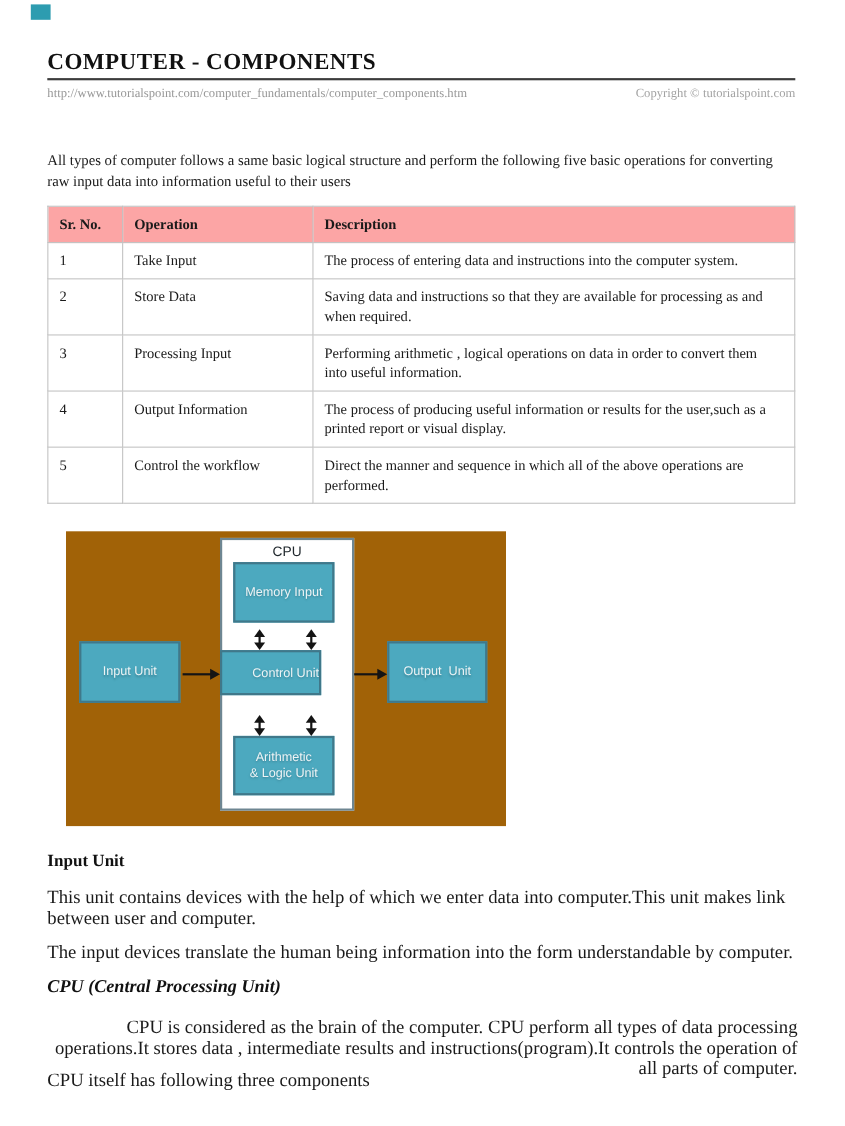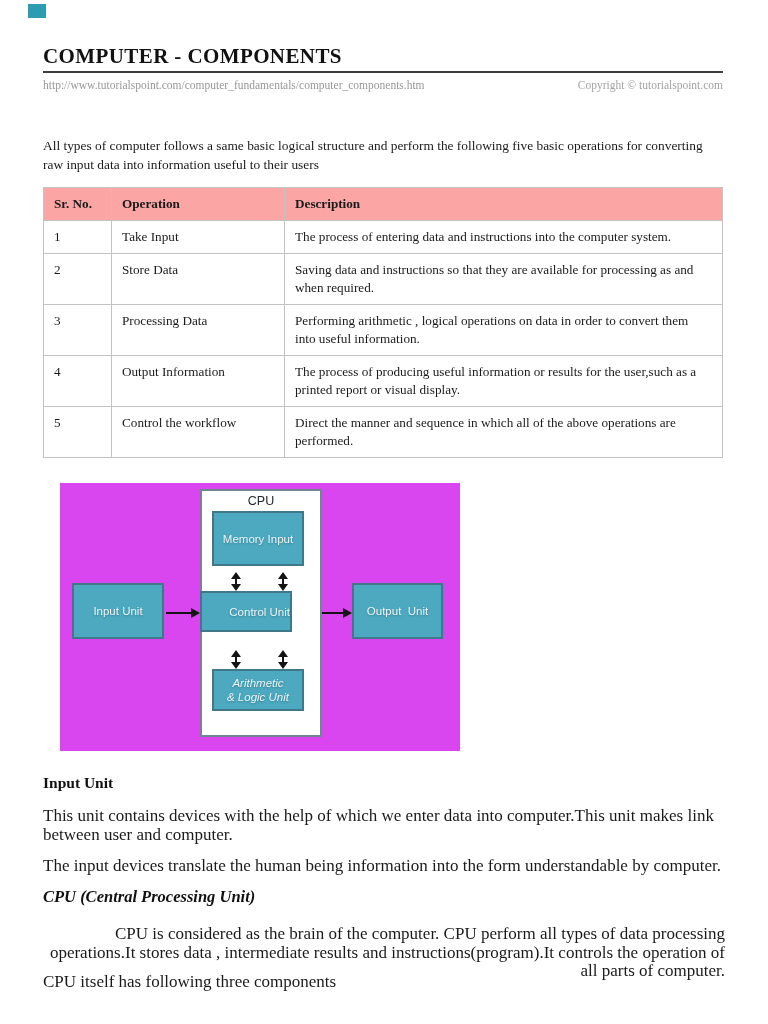--- a/index.html
+++ b/index.html
@@ -24,30 +24,30 @@
 
   .ops-table { position:absolute; left:43px; top:187px; width:680px; border-collapse:collapse; font-size:13.2px; }
   .ops-table th, .ops-table td {
     border:1px solid #c3c3c3; text-align:left; vertical-align:top;
     padding:7px 10px; line-height:18px; font-weight:normal;
   }
   .ops-table th { background:#fca5a5; font-weight:bold; }
   .col-sr { width:68px; } .col-op { width:173px; }
 
   
-  .diagram { position:absolute; left:60px; top:483px; width:400px; height:268px; background:#d946ef;
+  .diagram { position:absolute; left:60px; top:483px; width:400px; height:268px; background:#a16207;
              font-family:"Liberation Sans", sans-serif; }
   .cpu-outer { position:absolute; left:140px; top:6px; width:122px; height:248px; background:#fff; border:2px solid #6e8692; }
   .cpu-label { position:absolute; left:140px; top:11px; width:122px; text-align:center; font-size:12.5px; color:#20282d; }
   .tealbox { position:absolute; background:#4ca9bf; border:2px solid #40788a; color:#edf4f6;
              font-size:11.5px; display:flex; flex-direction:column; align-items:center; justify-content:center;
              text-align:center; text-shadow:0 1px 2px rgba(25,60,72,0.35); white-space:pre; line-height:14px; }
   .box-memory  { left:152px; top:28px;  width:92px; height:55px; }
   .box-control { left:140px; top:108px; width:92px; height:41px;align-items:flex-end; }
-  .box-alu     { left:152px; top:186px; width:92px; height:42px;font-style:italic; }
+  .box-alu     { left:152px; top:186px; width:92px; height:54px; }
   .box-input   { left:12px;  top:100px; width:92px; height:56px; }
   .box-output  { left:292px; top:100px; width:91px; height:56px; }
 
   .harrow { position:absolute; top:124px; height:12px; }
   .harrow .shaft { position:absolute; left:0; right:8px; top:5px; height:2px; background:#141414; }
   .harrow .head  { position:absolute; right:0; top:1px; width:0; height:0;
                    border-left:9px solid #141414; border-top:5px solid transparent; border-bottom:5px solid transparent; }
   .harrow-1 { left:106px; width:34px; }
   .harrow-2 { left:262px; width:30px; }
 
@@ -105,21 +105,21 @@
         <td>Take Input</td>
         <td>The process of entering data and instructions into the computer system.</td>
       </tr>
       <tr>
         <td>2</td>
         <td>Store Data</td>
         <td>Saving data and instructions so that they are available for processing as and when required.</td>
       </tr>
       <tr>
         <td>3</td>
-        <td>Processing Data</td>
+        <td>Processing Input</td>
         <td>Performing arithmetic , logical operations on data in order to convert them into useful information.</td>
       </tr>
       <tr>
         <td>4</td>
         <td>Output Information</td>
         <td>The process of producing useful information or results for the user,such as a printed report or visual display.</td>
       </tr>
       <tr>
         <td>5</td>
         <td>Control the workflow</td>

